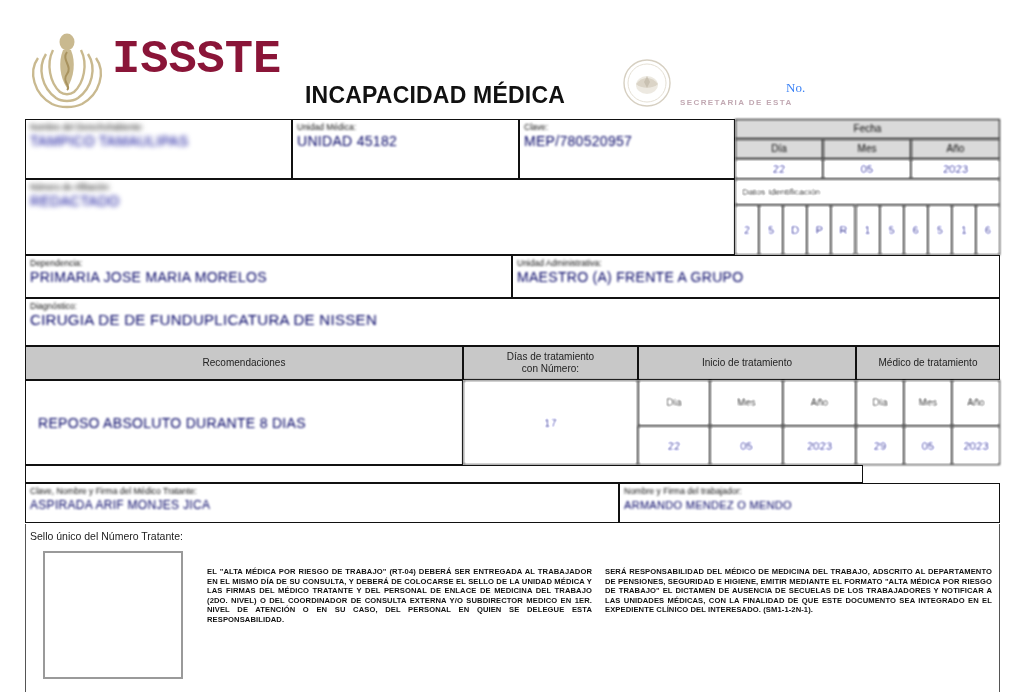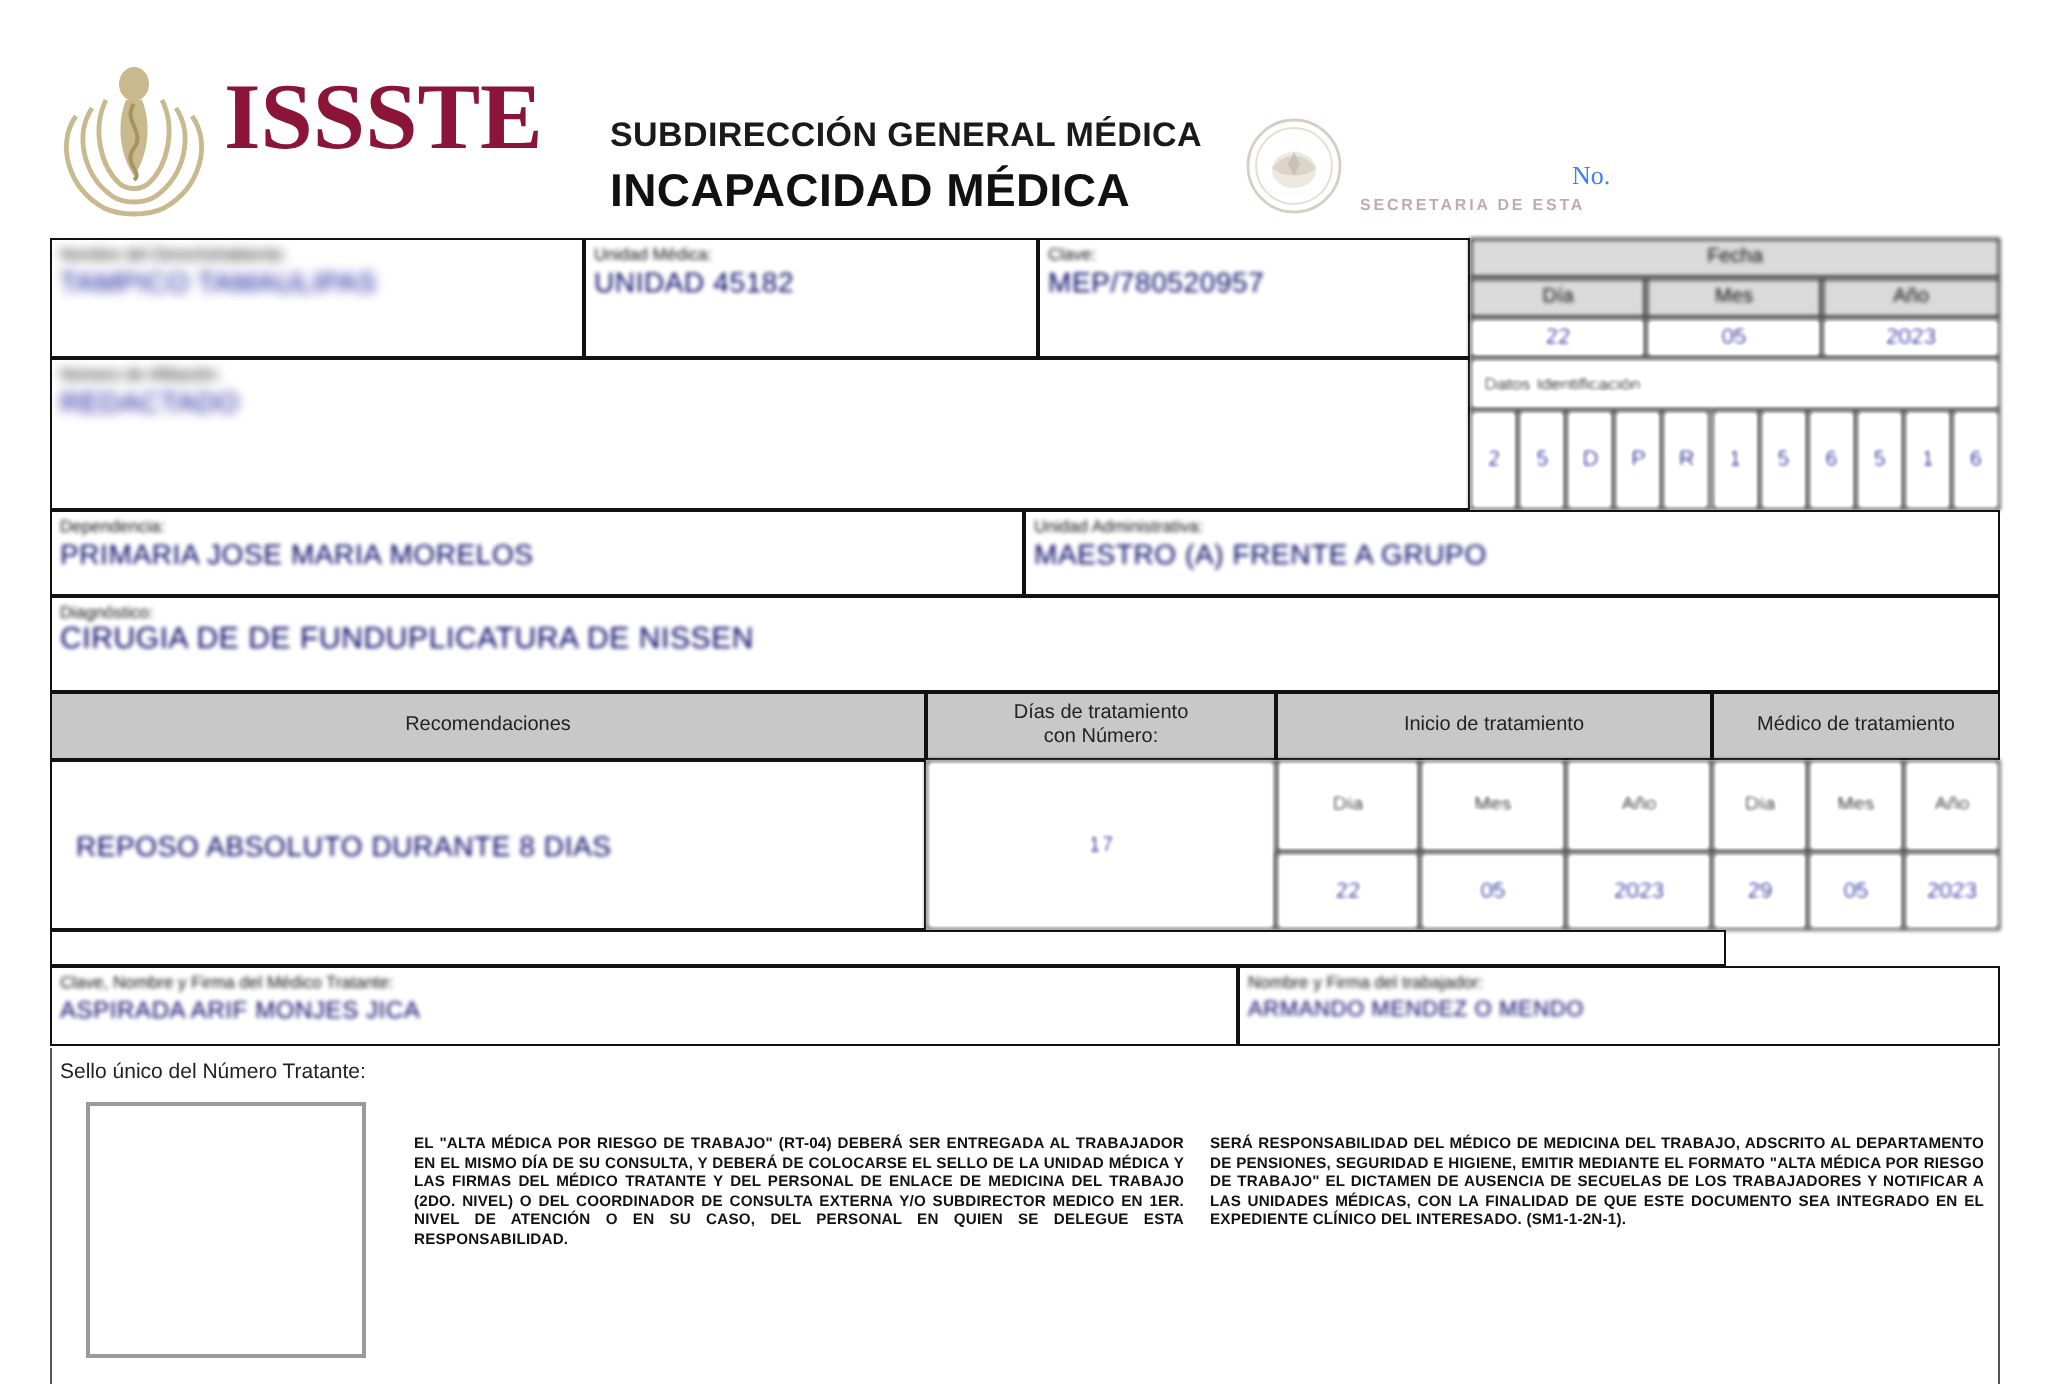--- a/index.html
+++ b/index.html
@@ -16,21 +16,21 @@
   .page { position: relative; width: 1024px; height: 693px; background: #fff; }
 
   
   .header { position: absolute; left: 0; top: 14px; width: 1024px; height: 100px; }
 
   .issste-logo { position: absolute; left: 22px; top: 14px; width: 90px; height: 86px; }
   .issste-logo svg { display: block; }
 
   .issste-word {
     position: absolute; left: 112px; top: 22px;
-    font-family: Liberation Serif, serif;
+    font-family: Liberation Mono, monospace;
     font-weight: bold; font-size: 47px; letter-spacing: 0px;
     color: #8a1538; line-height: 1;
   }
   .issste-sub {
     position: absolute; left: 114px; top: 74px;
     font-size: 10.5px; font-weight: bold; line-height: 12.5px;
     color: #b9a77e; letter-spacing: 0.5px;
   }
 
   .subdir {
@@ -129,21 +129,20 @@
         <g fill="#c9b98f">
           <ellipse cx="45" cy="14" rx="7.5" ry="8.5"></ellipse>
           <path d="M41 22 C36 34, 38 50, 45 60 C52 50, 54 34, 49 22 Z"></path>
         </g>
         <path d="M45 24 C39 32, 51 38, 45 46 C39 54, 50 58, 45 62" fill="none" stroke="#a8925e" stroke-width="2"></path>
       </svg>
     </div>
 
     <div class="issste-word">ISSSTE</div>
 
-    <div class="subdir">SUBDIRECCIÓN GENERAL MÉDICA</div>
     <div class="titulo">INCAPACIDAD MÉDICA</div>
 
     <div class="salud-emblem">
       <svg width="54" height="50" viewBox="0 0 54 50">
         <circle cx="27" cy="25" r="23" fill="none" stroke="#b5a98f" stroke-width="1.4"></circle>
         <circle cx="27" cy="25" r="19" fill="none" stroke="#cfc6b2" stroke-width="1"></circle>
         <ellipse cx="27" cy="27" rx="11" ry="9" fill="#c3b89c" opacity=".55"></ellipse>
         <path d="M16 26 C22 18, 32 18, 38 26 C33 31, 21 31, 16 26 Z" fill="#a8977a" opacity=".6"></path>
         <path d="M27 18 L30 24 L27 30 L24 24 Z" fill="#8f7f63" opacity=".7"></path>
       </svg>

